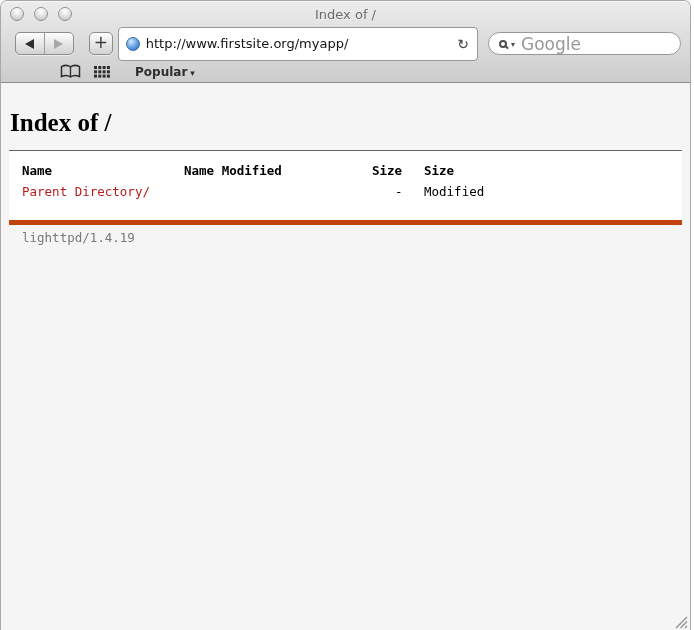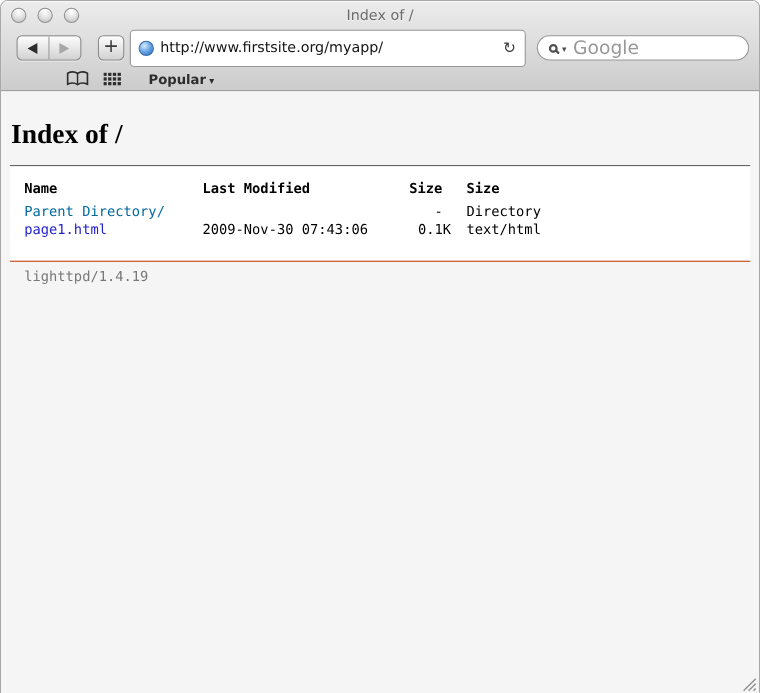--- a/index.html
+++ b/index.html
@@ -102,36 +102,36 @@
   .content { height: 547px; position: relative; background: #f5f5f5; }
   .page { padding: 0 8px; }
   .page-heading {
     font-family: "Liberation Serif", "DejaVu Serif", serif;
     font-size: 25px; font-weight: bold; color: #000;
     margin: 0; padding: 26px 0 12px 1px; line-height: 1.15;
   }
   .dirlist {
     background: #ffffff;
     border-top: 1px solid #646464;
-    border-bottom: 1px solid #c2410c;
+    border-bottom: 5px solid #c2410c;
     padding: 11px 0 20px 0;
   }
   table.listing {
     margin-left: 13px; border-collapse: collapse;
     font-family: "DejaVu Sans Mono", "Liberation Mono", monospace;
     font-size: 12.5px; line-height: 17px; color: #000;
   }
   table.listing th { text-align: left; font-weight: bold; padding: 0 14px 4px 0; }
   table.listing td { padding: 0 14px 0 0; }
   th.col-name { width: 162px; }
   th.col-mod  { width: 188px; }
   th.col-size { width: 52px; }
   .col-size { text-align: right; white-space: pre; }
   a.dir-link { color: #2323cc; text-decoration: none; }
-  a.dir-link.visited { color: #0369a1; }
+  a.dir-link.visited { color: #b91c1c; }
   .list-footer {
     font-family: "DejaVu Sans Mono", "Liberation Mono", monospace;
     font-size: 12.5px; color: #787878; padding: 5px 0 0 1px; margin-left: 12px;
   }
   .resize-grip { position: absolute; right: 2px; bottom: 2px; width: 14px; height: 14px; }
 </style>
 </head>
 <body>
 
 <div class="window">
@@ -207,37 +207,31 @@
   <div class="content">
     <div class="page">
 
       <h2 class="page-heading">Index of /</h2>
 
       <div class="dirlist">
         <table class="listing">
           <thead>
             <tr>
               <th class="col-name">Name</th>
-              <th class="col-mod">Last Modified</th>
+              <th class="col-mod">Name Modified</th>
               <th class="col-size">Size</th>
               <th>Size</th>
             </tr>
           </thead>
           <tbody>
             <tr>
               <td><a href="#" class="dir-link visited">Parent Directory/</a></td>
               <td></td>
               <td class="col-size">-&nbsp;</td>
-              <td>Directory</td>
-            </tr>
-            <tr>
-              <td><a href="#" class="dir-link">page1.html</a></td>
-              <td>2009-Nov-30 07:43:06</td>
-              <td class="col-size">0.1K</td>
-              <td>text/html</td>
+              <td>Modified</td>
             </tr>
           </tbody>
         </table>
       </div>
 
       <div class="list-footer">lighttpd/1.4.19</div>
     </div>
 
     <span class="resize-grip">
       <svg width="14" height="14" viewBox="0 0 14 14">

